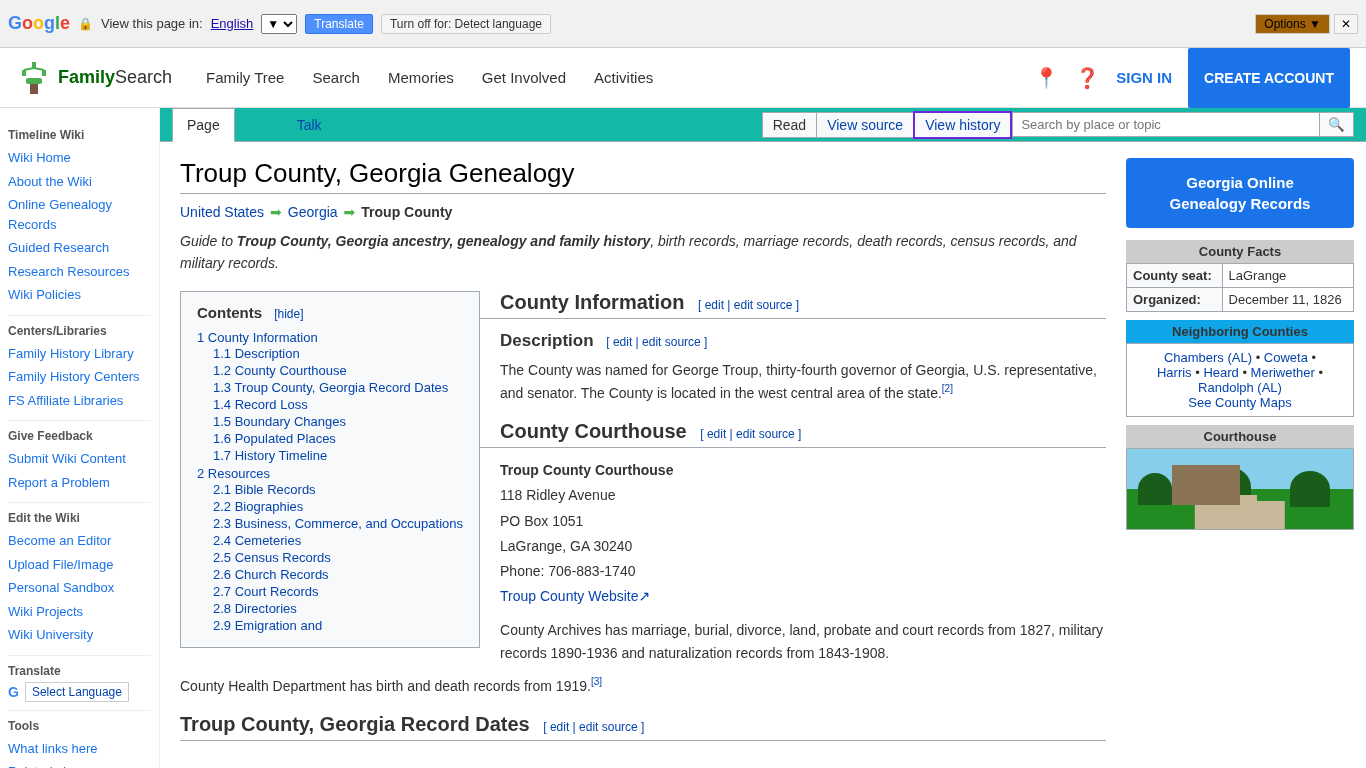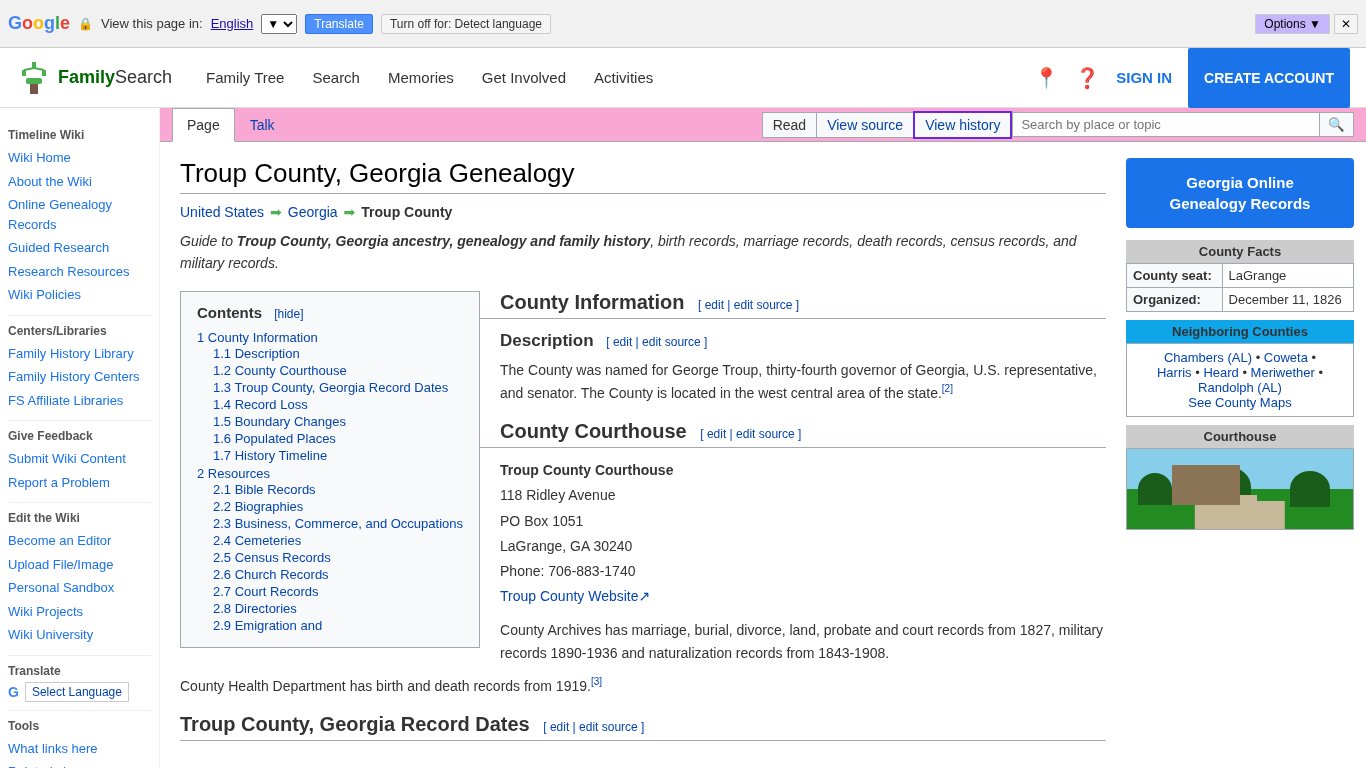--- a/index.html
+++ b/index.html
@@ -48,21 +48,21 @@
       cursor: pointer;
       border-radius: 2px;
     }
     .translate-bar-right {
       margin-left: auto;
       display: flex;
       align-items: center;
       gap: 4px;
     }
     .options-btn {
-      background: #c4b5fd;
+      background: #a16207;
       border: 1px solid #ccc;
       padding: 2px 8px;
       font-size: 12px;
       cursor: pointer;
     }
     .close-btn {
       border: 1px solid #ccc;
       background: #f5f5f5;
       padding: 2px 6px;
       cursor: pointer;
@@ -176,21 +176,22 @@
       flex: 1;
       padding: 0;
     }
 
     
     .page-tabs {
       display: flex;
       align-items: center;
       border-bottom: 1px solid #a2a9b1;
       padding: 0 12px;
-      background: #f9a8d4;
+      background: #14b8a6;
+      gap: 47px;
     }
     .tab {
       padding: 8px 14px;
       font-size: 14px;
       color: #0645ad;
       cursor: pointer;
       border: 1px solid transparent;
       margin-bottom: -1px;
       text-decoration: none;
     }

